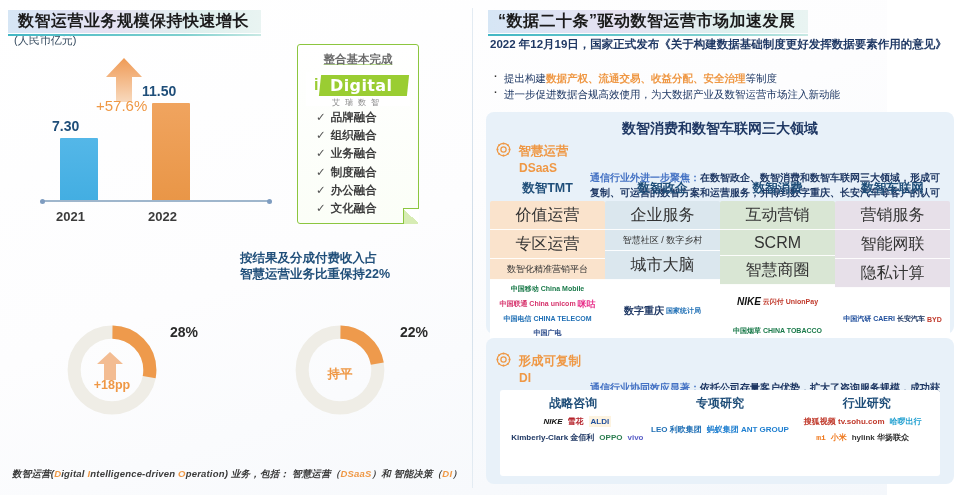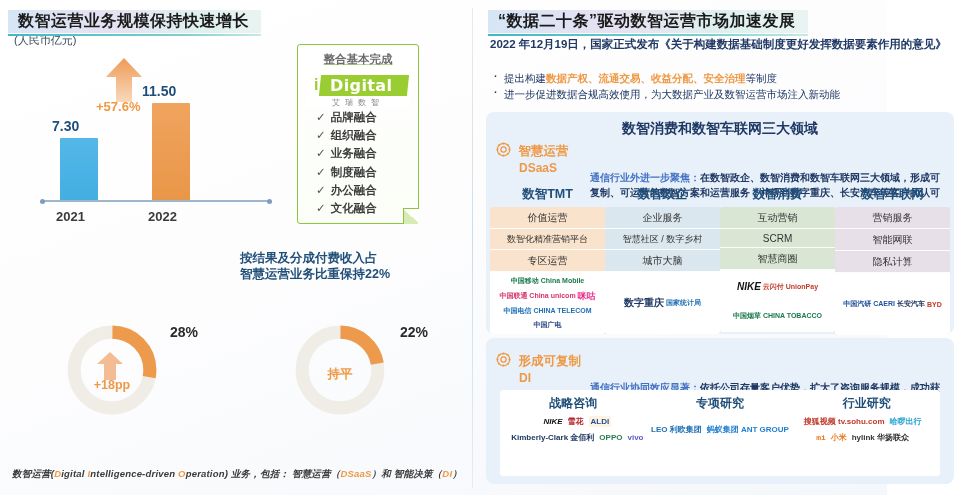--- a/index.html
+++ b/index.html
@@ -40,22 +40,22 @@
      background:#7e9cc0; top:-1.5px;}
   .axis::before{left:-2px;} .axis::after{right:-2px;}
   .bar { position: absolute; bottom: 30px; width: 38px; border-radius: 1px 1px 0 0; }
   .bar.b1 { left: 30px; height: 62px; background: linear-gradient(180deg,#54b7e8,#43aee2); }
   .bar.b2 { left: 122px; height: 97px; background: linear-gradient(180deg,#f0a45f,#e99647); }
   .barval { position: absolute; font-size: 14px; font-weight: bold; color: #1f4e79; }
   .barval.v1 { left: 22px; bottom: 96px; }
   .barval.v2 { left: 112px; bottom: 131px; }
   .xlab { position: absolute; bottom: 6px; font-size: 13px; font-weight: bold; color:#3b3b3b;}
   .xlab.x1 { left: 26px; } .xlab.x2 { left: 118px; }
-  .growth { position: absolute; left: 66px; bottom: 116px; font-size: 13px;
-            font-weight: bold; color: #ef9845; }
+  .growth { position: absolute; left: 66px; bottom: 116px; font-size: 15px;
+            font-weight: normal; color: #ef9845; }
   .arrow-up { position: absolute; left: 76px; bottom: 128px; width: 36px; height: 44px; }
 
   .idigital {
     position: absolute; left: 297px; top: 44px; width: 122px; height: 180px;
     border: 1.3px solid #8cc63f; border-radius: 3px;
     background: linear-gradient(180deg,#ffffff,#fbfef7);
   }
   .idigital .corner { position:absolute; right:-1px; bottom:-1px; width:16px;height:16px;
      background: linear-gradient(225deg,#ffffff 50%, #d7ecb4 50%); border-left:1px solid #8cc63f;
      border-top:1px solid #8cc63f;}
@@ -117,26 +117,26 @@
      font-size:14px; font-weight:bold; color:#1f3864; }
   .badge { position:absolute; left:10px; width:88px; }
   .badge .bname{ font-size:12.5px; font-weight:bold; color:#ef9845; display:inline-block;
      vertical-align:middle;}
   .badge .bsub{ font-size:12px; font-weight:bold; color:#ef9845; margin-left:23px; display:block;}
   .gear { display:inline-block; vertical-align:middle; margin-right:3px;}
 
   .card-desc { position:absolute; font-size:10px; color:#1f3864; line-height:15px; font-weight:bold;margin-top:27px;}
   .card-desc .lead { color:#4472c4; }
 
-  .cols { position:absolute; left:12px; top:186px; width:460px; display:flex; }
+  .cols { position:absolute; left:12px; top:180px; width:460px; display:flex; }
   .col { flex:1; }
   .col-head { text-align:center; font-size:12.5px; font-weight:bold; color:#1f4e79;
      margin-bottom:4px;}
   .col-cells { border-radius:2px; overflow:hidden; }
-  .cell { text-align:center; font-size:10px; color:#333; padding:3.5px 2px;
+  .cell { text-align:center; font-size:16px; color:#333; padding:3.5px 2px;
      border-bottom:1px solid rgba(255,255,255,.9); white-space:nowrap; }
   .logobox { background:#fff; height:62px; border-radius:0 0 2px 2px; padding:3px;
      display:flex; flex-wrap:wrap; align-items:center; justify-content:center; gap:2px;}
   .lg { font-size:7px; font-weight:bold; white-space:nowrap; display:flex;
      align-items:center; gap:2px; }
 
   .logo-strip { position:absolute; left:22px; top:390px; width:440px; height:86px;
      background:#fff; border-radius:3px;}
   .ls-heads { display:flex; padding-top:5px;}
   .ls-heads div { flex:1; text-align:center; font-size:12px; font-weight:bold; color:#1f4e79;}
@@ -283,22 +283,22 @@
       </div>
     </div>
 
     
     <div class="cols">
 
       <div class="col">
         <div class="col-head">数智TMT</div>
         <div class="col-cells" style="background:#FAE3CC;">
           <div class="cell">价值运营</div>
+          <div class="cell">专区运营</div>
           <div class="cell" style="font-size:9px;">数智化精准营销平台</div>
-          <div class="cell">专区运营</div>
           <div class="logobox">
             <span class="lg" style="color:#1a7a4a;">中国移动 China Mobile</span>
             <span class="lg" style="color:#d6336c;">中国联通 China unicom</span>
             <span class="lg" style="color:#e8308a;font-size:9px;">咪咕</span>
             <span class="lg" style="color:#1f6fb5;">中国电信 CHINA TELECOM</span>
             <span class="lg" style="color:#2a4a8a;">中国广电</span>
           </div>
         </div>
       </div>
 

